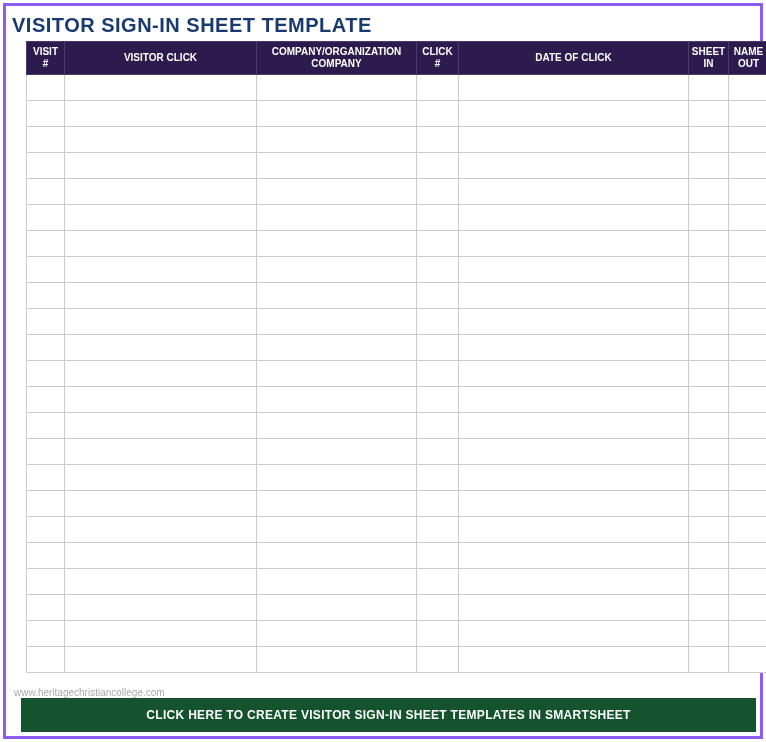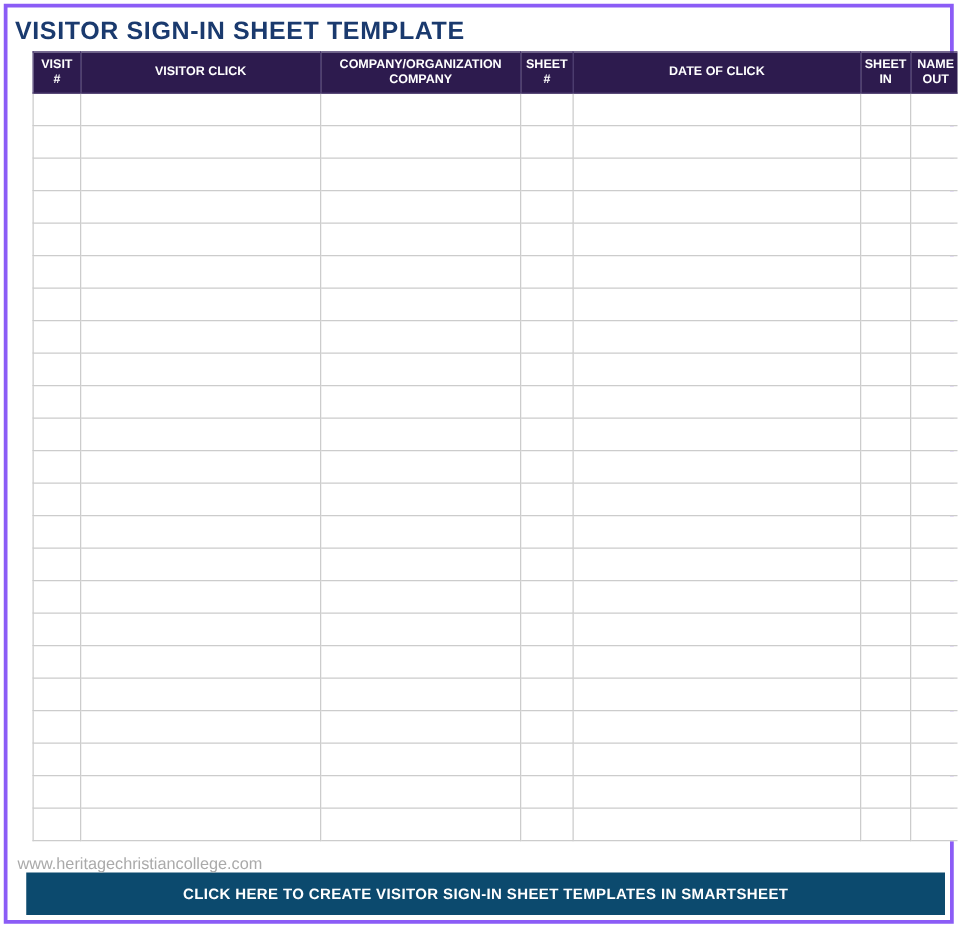--- a/index.html
+++ b/index.html
@@ -59,26 +59,26 @@
     .col-name { width: 192px; }
     .col-company { width: 160px; }
     .col-floor { width: 42px; }
     .col-date { width: 230px; }
     .col-timein { width: 40px; }
     .col-timeout { width: 40px; }
     .watermark {
       position: absolute;
       bottom: 44px;
       left: 14px;
-      font-size: 13px;
+      font-size: 10px;
       color: #aaaaaa;
       z-index: 2;
     }
     .footer-button {
-      background: #0c4a6e;
+      background: #14532d;
       color: #ffffff;
       text-align: center;
       font-size: 12px;
       font-weight: bold;
       padding: 10px 4px;
       margin: 4px 4px 4px 15px;
       letter-spacing: 0.3px;
     }
   </style>
 </head>
@@ -95,21 +95,21 @@
         <col class="col-floor">
         <col class="col-date">
         <col class="col-timein">
         <col class="col-timeout">
       </colgroup>
       <thead>
         <tr>
           <th>VISIT #</th>
           <th>VISITOR CLICK</th>
           <th>COMPANY/ORGANIZATION COMPANY</th>
-          <th>SHEET #</th>
+          <th>CLICK #</th>
           <th>DATE OF CLICK</th>
           <th>SHEET IN</th>
           <th>NAME OUT</th>
         </tr>
       </thead>
       <tbody id="table-body">
       <tr>
             <td></td>
             <td></td>
             <td></td>

